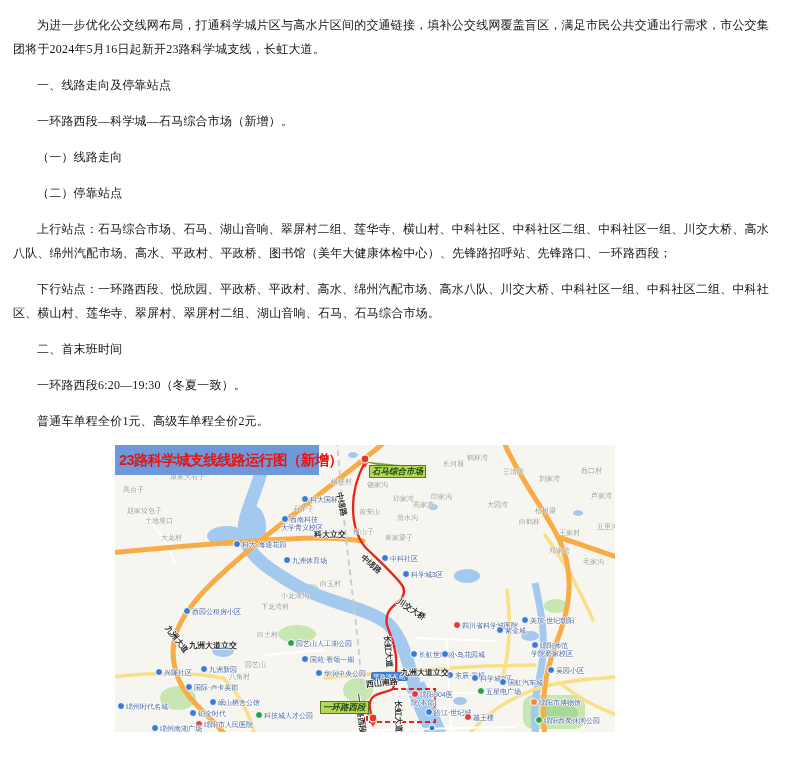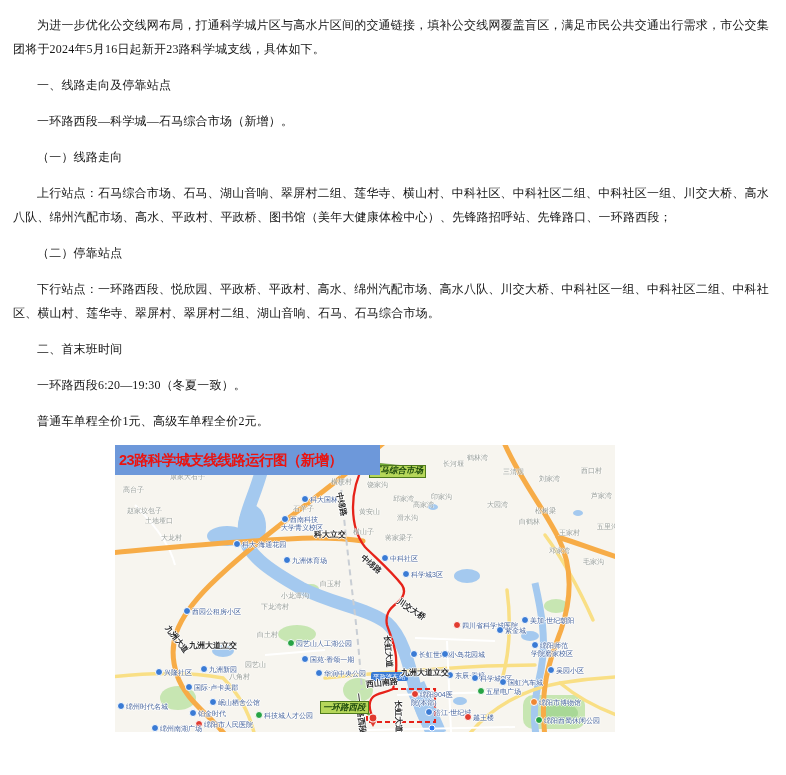--- a/index.html
+++ b/index.html
@@ -5,21 +5,21 @@
   html,body{margin:0;padding:0;background:#ffffff;}
   .page{position:relative;width:786px;height:775px;background:#fff;overflow:hidden;
         font-family:"Liberation Sans","DejaVu Sans",sans-serif;}
   .doc{padding:13px 14px 0 13px;color:#151515;
        font-family:"Liberation Serif","DejaVu Serif",serif;}
   .doc p{margin:0 0 12px 0;font-size:12px;line-height:24px;text-indent:2em;
          letter-spacing:0.2px;}
   .map{position:relative;width:500px;height:287px;margin:6px 0 0 115px;
        background:#f7f5ef;overflow:hidden;}
   .map svg{position:absolute;left:0;top:0;}
-  .banner{position:absolute;left:0;top:0;width:265px;height:30px;background:#6d98da;
+  .banner{position:absolute;left:0;top:0;width:204px;height:30px;background:#6d98da;
           display:flex;align-items:center;z-index:30;}
   .banner span{color:#ea1410;font-weight:bold;font-size:14.5px;letter-spacing:-0.6px;
                padding-left:4px;white-space:nowrap;}
   .station{position:absolute;background:#b6d75a;border:1px solid #4f7a1d;color:#1e4a0e;
            font-weight:bold;font-style:italic;font-size:8.5px;line-height:11px;
            padding:0 2px;white-space:nowrap;z-index:25;
            font-family:"Liberation Serif","DejaVu Serif",serif;}
   .road{position:absolute;font-size:8px;color:#2b2b2b;font-weight:bold;white-space:nowrap;
         text-shadow:1px 0 0 #fff,-1px 0 0 #fff,0 1px 0 #fff,0 -1px 0 #fff;
         transform-origin:left center;z-index:12;}
@@ -32,26 +32,26 @@
               text-shadow:none;font-size:6.5px;line-height:9px;}
   .area{position:absolute;font-size:7px;color:#9aa09c;white-space:nowrap;z-index:8;
         text-shadow:1px 0 0 rgba(255,255,255,.8),-1px 0 0 rgba(255,255,255,.8);}
 </style>
 </head>
 <body>
 
 <div class="page">
 
   <div class="doc" id="doc">
-      <p class="para body">为进一步优化公交线网布局，打通科学城片区与高水片区间的交通链接，填补公交线网覆盖盲区，满足市民公共交通出行需求，市公交集团将于2024年5月16日起新开23路科学城支线，具体如下。</p>
+      <p class="para body">为进一步优化公交线网布局，打通科学城片区与高水片区间的交通链接，填补公交线网覆盖盲区，满足市民公共交通出行需求，市公交集团将于2024年5月16日起新开23路科学城支线，长虹大道。</p>
       <p class="para heading">一、线路走向及停靠站点</p>
       <p class="para body">一环路西段—科学城—石马综合市场（新增）。</p>
       <p class="para heading">（一）线路走向</p>
+      <p class="para heading">（二）停靠站点</p>
       <p class="para body">上行站点：石马综合市场、石马、湖山音响、翠屏村二组、莲华寺、横山村、中科社区、中科社区二组、中科社区一组、川交大桥、高水八队、绵州汽配市场、高水、平政村、平政桥、图书馆（美年大健康体检中心）、先锋路招呼站、先锋路口、一环路西段；</p>
-      <p class="para heading">（二）停靠站点</p>
       <p class="para body">下行站点：一环路西段、悦欣园、平政桥、平政村、高水、绵州汽配市场、高水八队、川交大桥、中科社区一组、中科社区二组、中科社区、横山村、莲华寺、翠屏村、翠屏村二组、湖山音响、石马、石马综合市场。</p>
       <p class="para heading">二、首末班时间</p>
       <p class="para body">一环路西段6:20—19:30（冬夏一致）。</p>
       <p class="para body">普通车单程全价1元、高级车单程全价2元。</p>
     </div>
 
   <div class="map" id="map">
     <svg width="500" height="287" viewBox="0 0 500 287">
 
       <rect x="0" y="0" width="500" height="287" fill="#f7f5ef"></rect>
@@ -122,21 +122,21 @@
         <polygon points="254,275 262,275 258,282" fill="#e03a2e"></polygon>
         <circle cx="258" cy="273" r="4" fill="#e03a2e" stroke="#ffffff" stroke-width="1.2"></circle>
       </g>
       <circle cx="317" cy="283" r="3" fill="#2f7af0" stroke="#ffffff" stroke-width="1"></circle>
     </svg>
 
     <div class="banner">
       <span>23路科学城支线线路运行图（新增）</span>
     </div>
     <div id="mapLabels">
-        <div class="station" style="left: 254px; top: 20px; font-family: Liberation Mono, monospace;">石马综合市场</div>
+        <div class="station" style="left: 254px; top: 20px;">石马综合市场</div>
         <div class="station" style="left: 205px; top: 256px;">一环路西段</div>
         <span class="road" style="transform: rotate(78deg); left: 224px; top: 42px;">中绵路</span>
         <span class="road" style="transform: rotate(40deg); left: 247px; top: 106px;">中绵路</span>
         <span class="road" style="transform: rotate(33deg); left: 283px; top: 150px;">川交大桥</span>
         <span class="road" style="transform: rotate(85deg); left: 272px; top: 185px;">长虹大道</span>
         <span class="road" style="transform: rotate(88deg); left: 283px; top: 250px;">长虹大道</span>
         <span class="road" style="transform: rotate(-6deg); left: 251px; top: 234px;">西山南路</span>
         <span class="road" style="transform: rotate(0deg); left: 286px; top: 222px;">九洲大道立交</span>
         <span class="road" style="transform: rotate(83deg); left: 243px; top: 243px;">一环路西段</span>
         <span class="road" style="transform: rotate(52deg); left: 52px; top: 176px;">九洲大道</span>

